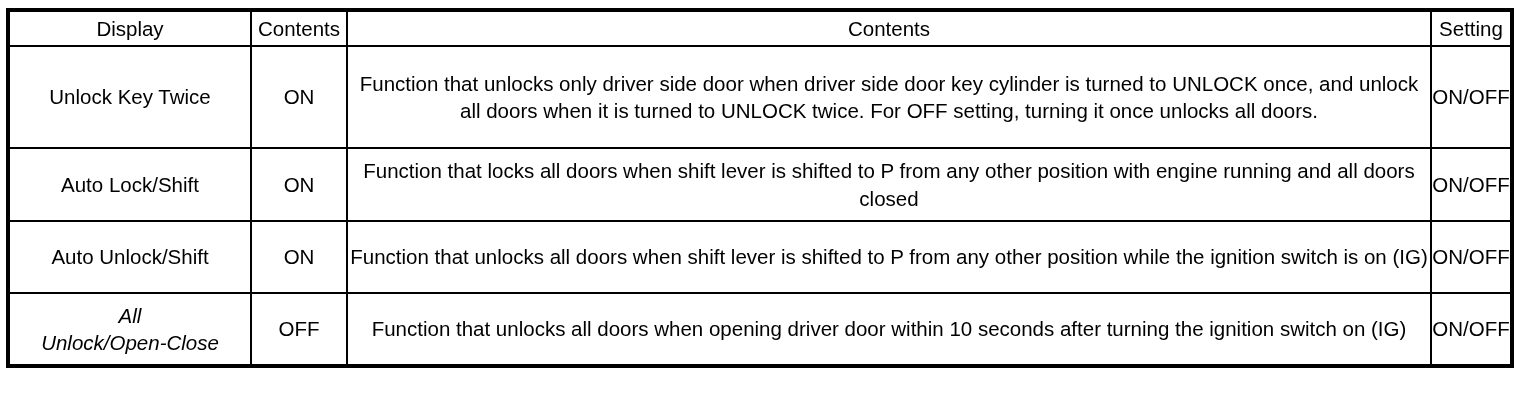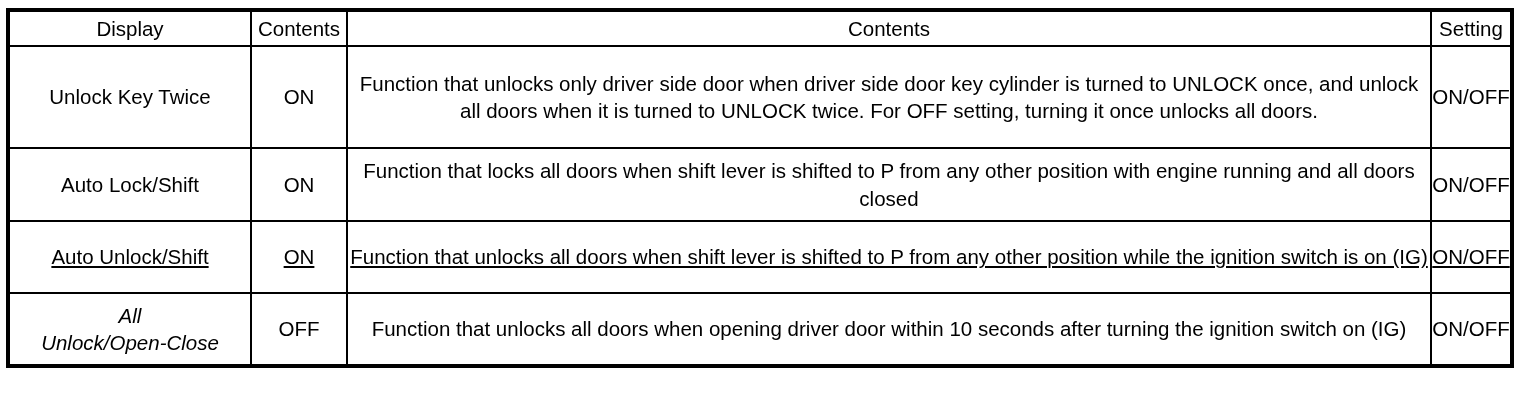--- a/index.html
+++ b/index.html
@@ -68,21 +68,21 @@
     vertical-align: top;
   }
   td.setting {
     text-align: center;
     padding: 2px 1px;
     white-space: nowrap;
     margin-top: 13px;
   }
   tr.r1 td { height: 100px; }
   tr.r2 td { height: 71px; }
-  tr.r3 td { height: 70px; text-decoration: underline; }
+  tr.r3 td { height: 70px; }
   tr.r4 td { height: 70px; }
   tr.r5 td { height: 40px; }
   tr.r5 td.contents { vertical-align: middle; padding-top: 2px; padding-bottom: 2px;}
   tr.last td { border-bottom-width: 4px; }
 
   .nowrapline { display: block; font-style: italic; }
 </style>
 </head>
 <body>
 

